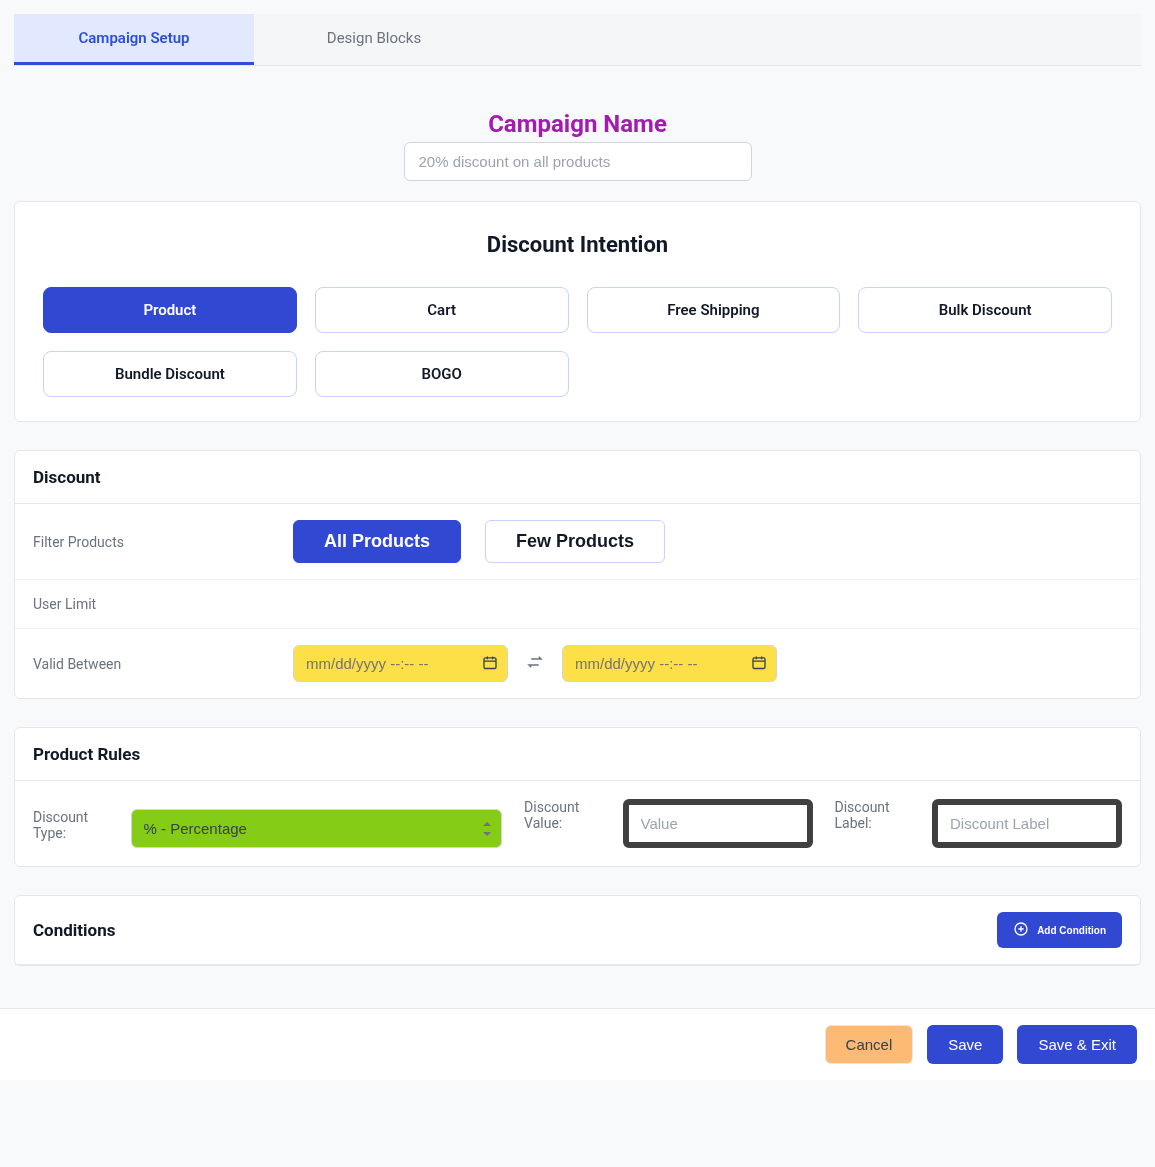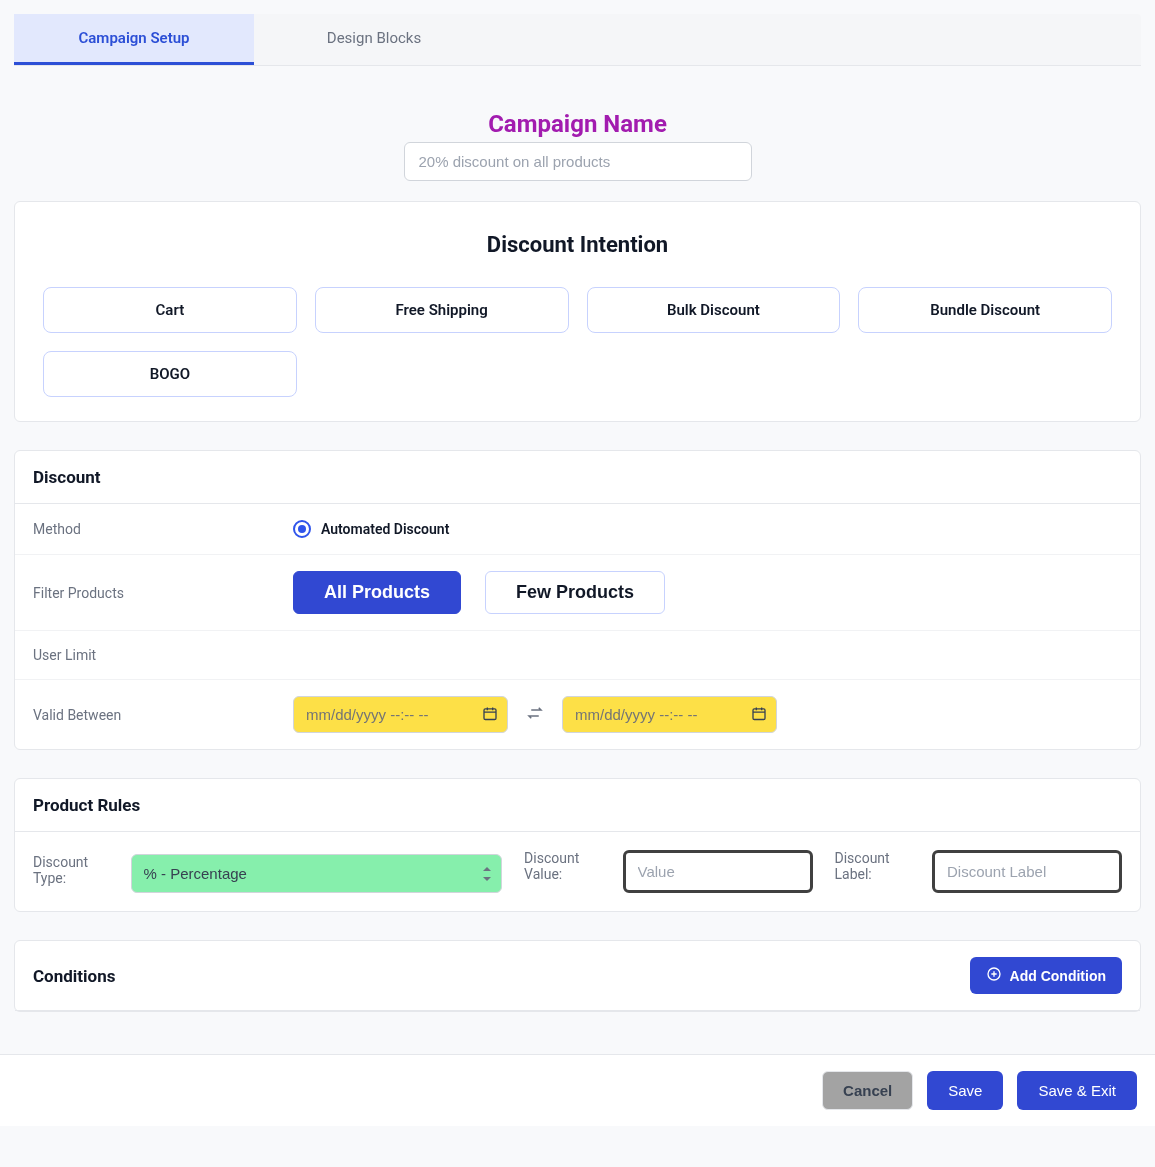--- a/index.html
+++ b/index.html
@@ -159,93 +159,85 @@
     .field { display:flex; flex-direction:row; gap:8px; }
     .field-label { color:#6b7280; font-size:14px; }
     .select-wrap { position:relative; width: 380px; }
     .select-input {
       width: 100%;
       padding: 10px 52px 10px 12px;
       border:1px solid #d1d5db;
       border-radius:6px;
       font-size:15px;
       color:#374151;
-      background:#86efac;
+      background:#84cc16;
       appearance:none;
     }
     .updown-icon {
       position:absolute; right:10px; top:50%; transform:translateY(-50%);
       color:#6b7280; font-size:12px; line-height:1; display:flex; flex-direction:column;
     }
     .text-input {
       padding: 10px 12px;
-      border:3px solid #404040;
+      border:6px solid #404040;
       border-radius:6px;
       font-size:15px;
       width: 190px;
       background:#fff;
     }
     .text-input::placeholder { color:#9ca3af; }
     .add-btn {
       background:#3148d2; color:#fff; border:none;
       padding: 9px 16px; border-radius:6px; font-weight:600;
       display:flex; align-items:center; gap:8px; cursor:pointer;
-      font-size:14px;
+      font-size:10px;
       justify-content:center;
     }
     .footer {
       position: sticky; bottom:0;
       background:#fff; border-top:1px solid #e5e7eb;
       padding: 16px 18px;
       display:flex; justify-content:flex-end; gap:14px;
     }
     .btn { padding:10px 20px; border-radius:6px; font-weight:500; font-size:15px; cursor:pointer; border:1px solid transparent; }
-    .btn-secondary { background:#a3a3a3; color:#374151; border-color:#e5e7eb;font-weight:bold; }
+    .btn-secondary { background:#fdba74; color:#374151; border-color:#e5e7eb; }
     .btn-primary { background:#3148d2; color:#fff; }
   </style>
 </head>
 <body>
 
 <div class="tabs">
   <div class="tab active">Campaign Setup</div>
   <div class="tab">Design Blocks</div>
 </div>
 
 <div class="content">
 
   <div class="campaign-name-section">
     <h1>Campaign Name</h1>
     <input class="campaign-name-input" type="text" placeholder="20% discount on all products" style="">
   </div>
 
   <div class="card intention-card">
     <h2>Discount Intention</h2>
     <div class="option-grid">
+      <div class="option-pill selected">Product</div>
       <div class="option-pill">Cart</div>
       <div class="option-pill">Free Shipping</div>
       <div class="option-pill">Bulk Discount</div>
       <div class="option-pill">Bundle Discount</div>
       <div class="option-pill">BOGO</div>
     </div>
   </div>
 
   <div class="card">
     <div class="section-header">
       <span>Discount</span>
     </div>
 
-    <div class="row">
-      <div class="row-label">Method</div>
-      <div class="row-content">
-        <div class="radio-wrap">
-          <div class="radio-dot"></div>
-          <span class="radio-label">Automated Discount</span>
-        </div>
-      </div>
-    </div>
 
     <div class="row">
       <div class="row-label">Filter Products</div>
       <div class="row-content">
         <button class="filter-btn selected">All Products</button>
         <button class="filter-btn">Few Products</button>
       </div>
     </div>
 
     <div class="row">

